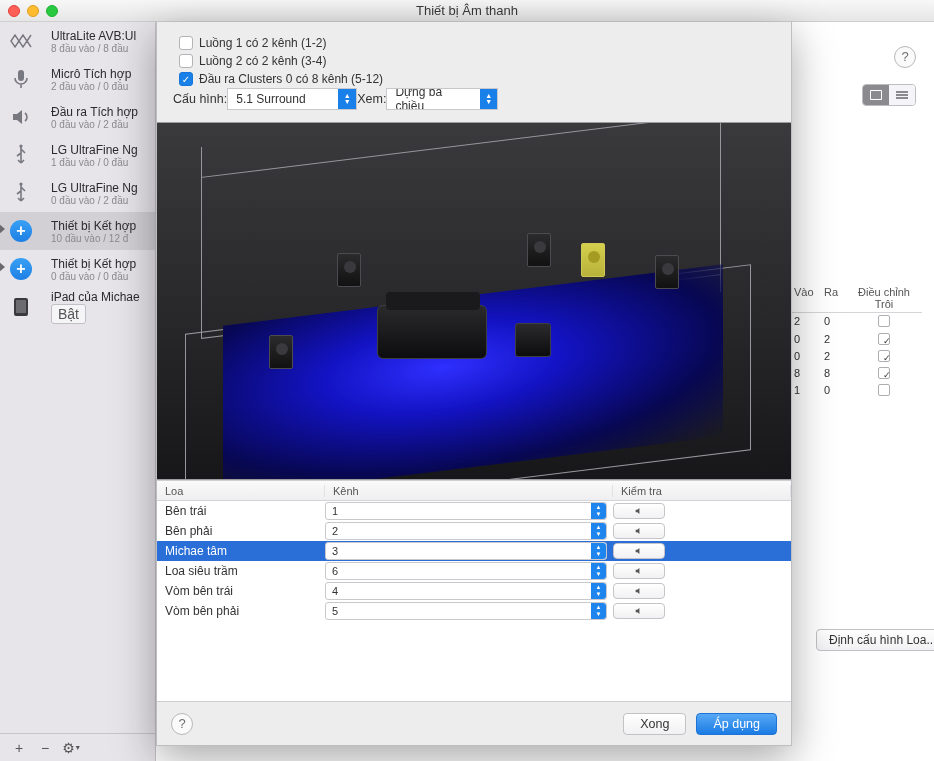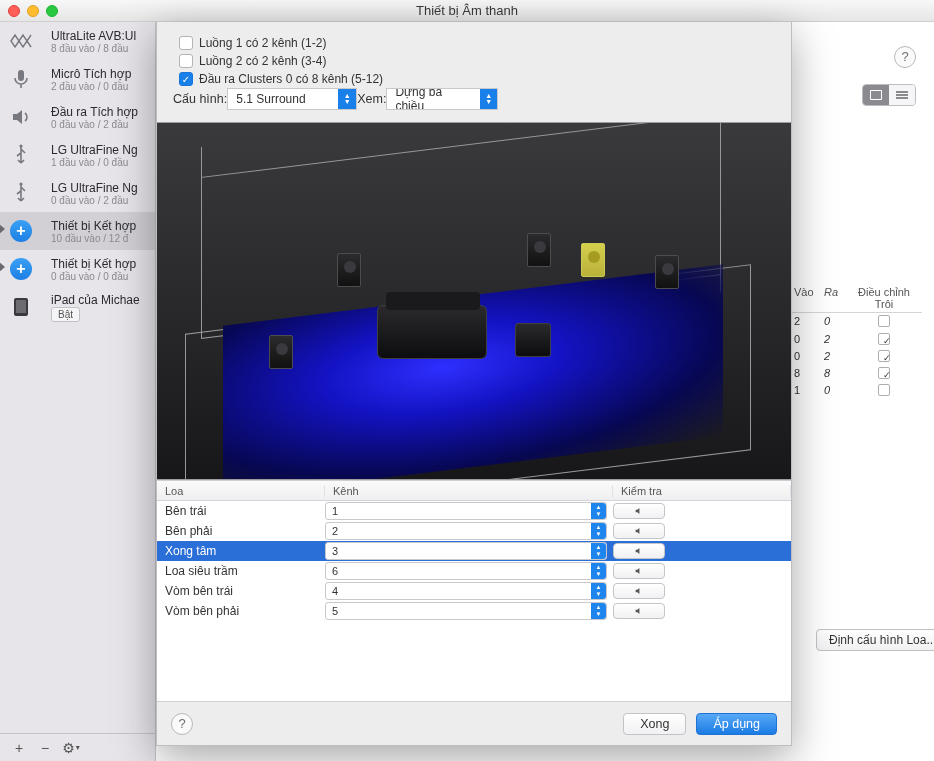--- a/index.html
+++ b/index.html
@@ -48,21 +48,21 @@
   .dev-item.sel{ background:#d2d0d5;}
   .dev-disclosure{
     position:absolute; left:-1px; top:12px;
     width:0;height:0;border-top:5px solid transparent;border-bottom:5px solid transparent;border-left:6px solid #6a6a6d;
   }
   .dev-icon{ width:26px; height:26px; display:flex;align-items:center;justify-content:center; color:#6b6a6e;}
   .dev-icon svg{width:24px;height:24px;fill:#787880;}
   .dev-text{ overflow:hidden;}
   .dev-name{ font-size:12px; color:#2b2b2e; white-space:nowrap; overflow:hidden;}
   .dev-sub{ font-size:10px; color:#8a8a8e; white-space:nowrap;}
-  .pill-bat{ display:inline-block; font-size:10px; padding:1px 6px; border-radius:3px; background:#f5f5f7;border:1px solid #c0c0c5;color:#555;}
+  .pill-bat{ display:inline-block; font-size:14px; padding:1px 6px; border-radius:3px; background:#f5f5f7;border:1px solid #c0c0c5;color:#555;}
   .aggregate-badge{ position:relative;}
   .aggregate-badge .circle{width:22px;height:22px;border-radius:50%;background:linear-gradient(#3aa0f5,#1d7fe4);display:flex;align-items:center;justify-content:center;color:#fff;font-size:16px;font-weight:bold;}
 
   .sb-toolbar{
     height:28px; border-top:1px solid #c6c4c9;
     display:flex; align-items:center; gap:8px; padding:0 10px;
     background:#e7e4ea;
   }
   .sb-btn{ width:18px;height:18px; color:#555; display:flex;align-items:center;justify-content:center; font-size:14px;}
 
@@ -79,21 +79,21 @@
     background:#c1d96c; color:#4d6012;
     font-size:10px; padding:2px 6px; border-radius:3px;
   }
 
   .right-table{
     position:absolute; left:790px; right:12px; top:284px;
   }
   .rt-head{ display:flex; font-size:11px; color:#555; border-bottom:1px solid #d6d6da;}
   .rt-head span, .rt-row span{ padding:2px 4px;}
   .rt-head .c1,.rt-row .c1{width:30px;}
-  .rt-head .c2,.rt-row .c2{width:26px;font-style:italic;}
+  .rt-head .c2,.rt-row .c2{width:26px;}
   .rt-head .c3,.rt-row .c3{flex:1;text-align:center;}
   .rt-row{display:flex;font-size:11px;color:#333;}
   .rt-chk{display:inline-block;width:12px;height:12px;border:1px solid #aeaeb2;border-radius:2px;line-height:10px;text-align:center;font-size:9px;color:#333;}
   .configure-btn{
     position:absolute; left:816px; top:629px;
     font-size:12px; padding:3px 12px;
     background:linear-gradient(#fefefe,#f1f1f3); border:1px solid #c0c0c5;border-radius:4px;
     white-space:nowrap;
   }
 
@@ -454,21 +454,21 @@
             <span class="caret">▲<br>▼</span>
           </span>
         </span>
       <span class="col-test"><span class="test-btn">
             <svg viewBox="0 0 24 24">
               <path d="M4 9h4l5-4v14l-5-4H4z"></path>
             </svg>
           </span></span>
     </div>
     <div class="st-row sel">
-      <span class="col-loa">Xong tâm</span>
+      <span class="col-loa">Michae tâm</span>
       <span class="col-kenh">
           <span class="ch-select">
             <span class="t">3</span>
             <span class="caret">▲<br>▼</span>
           </span>
         </span>
       <span class="col-test"><span class="test-btn">
             <svg viewBox="0 0 24 24">
               <path d="M4 9h4l5-4v14l-5-4H4z"></path>
             </svg>

